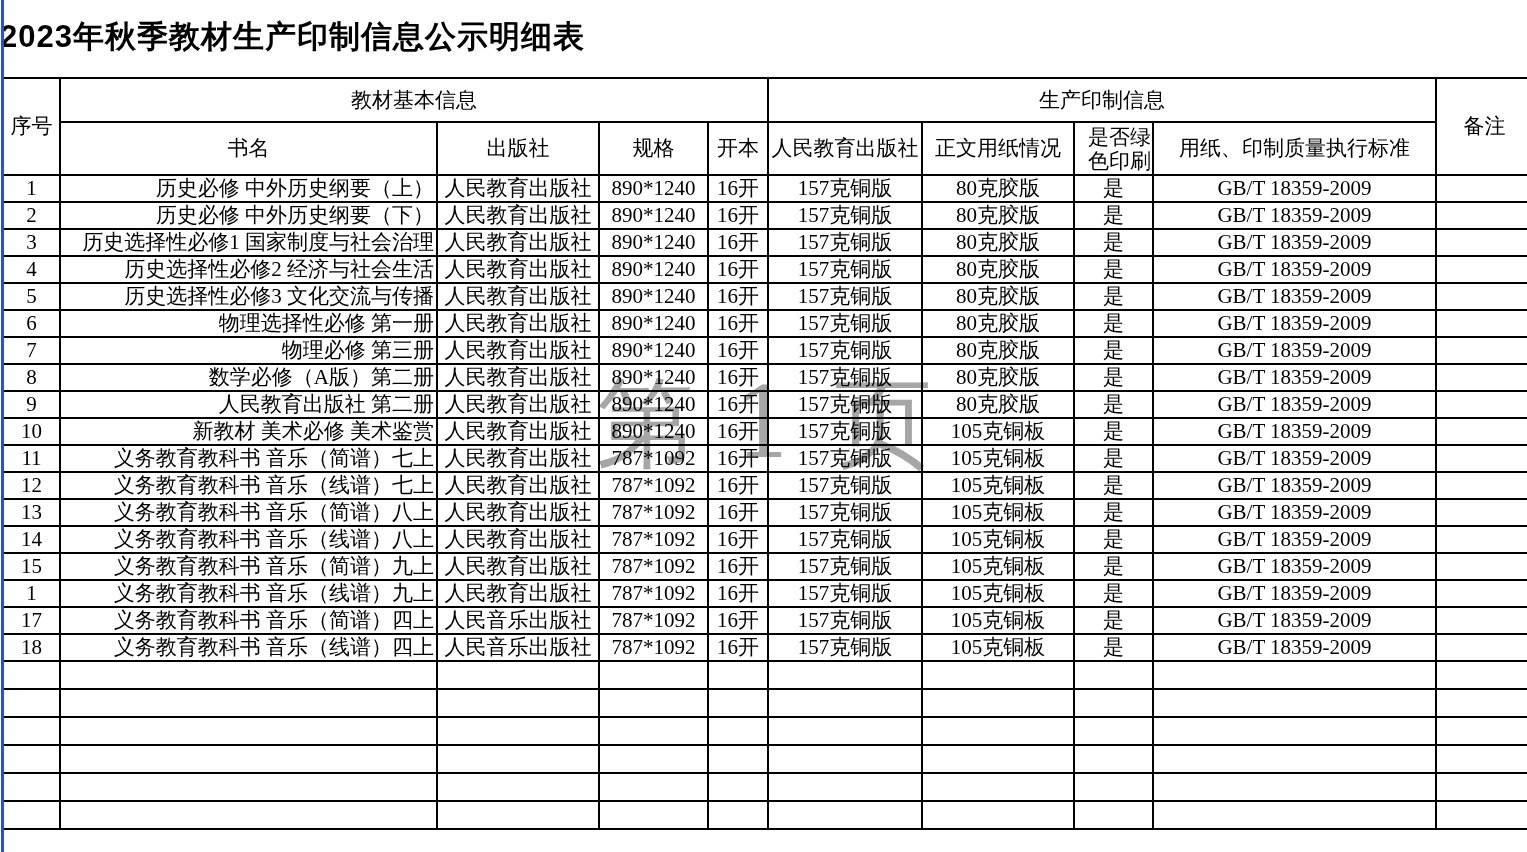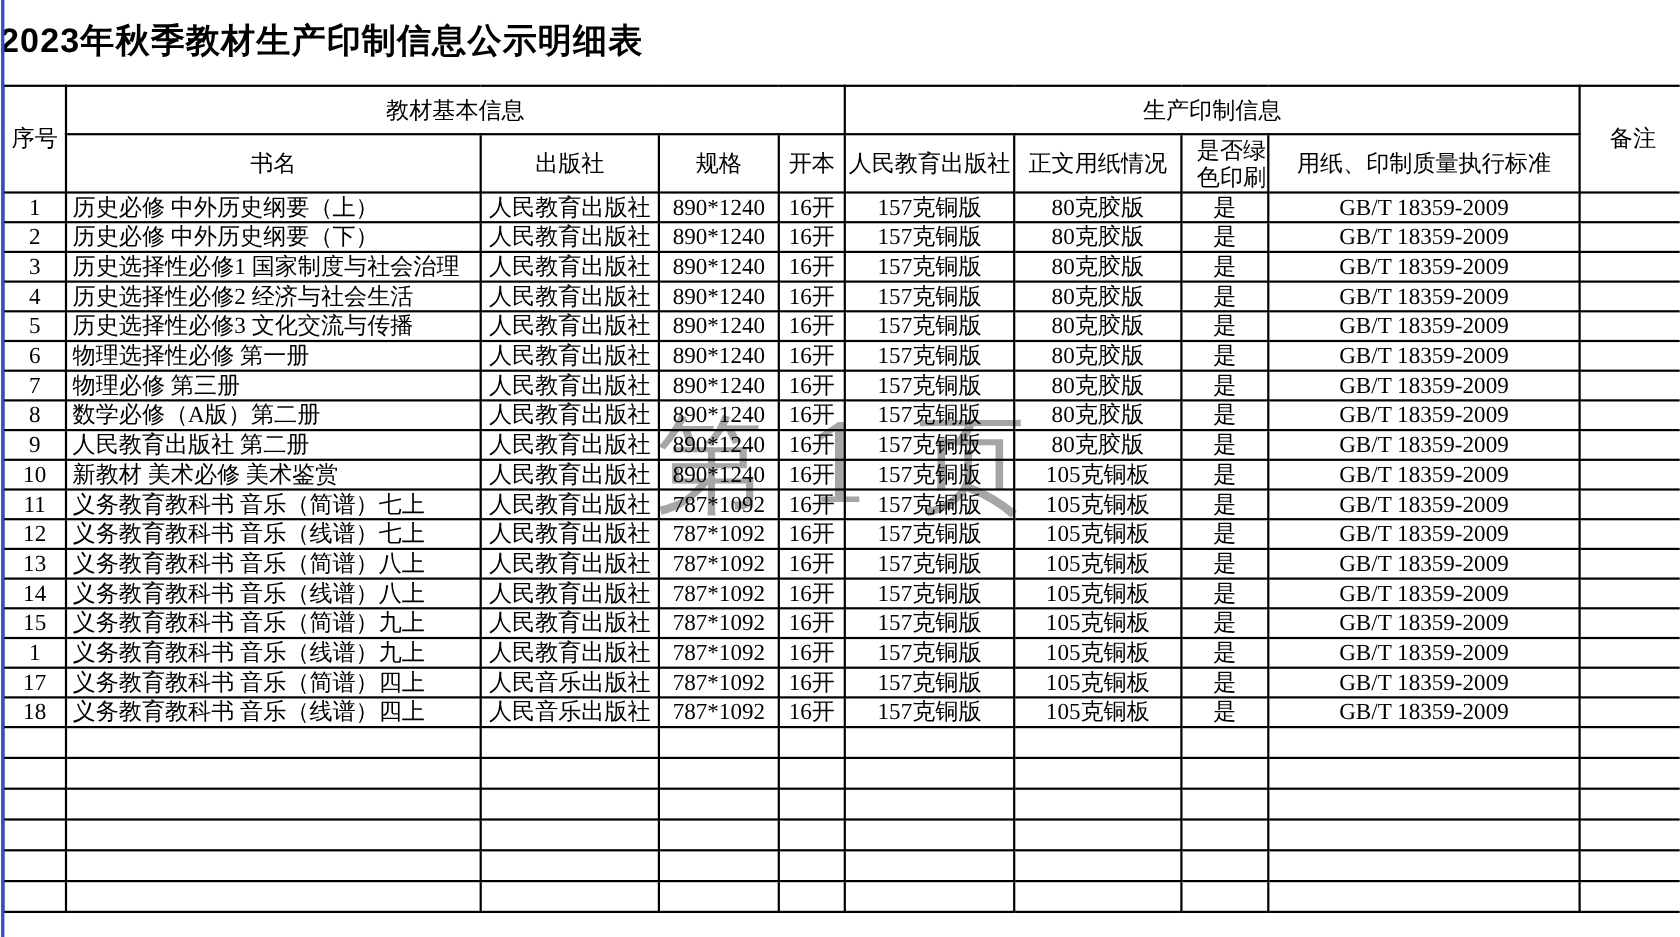--- a/index.html
+++ b/index.html
@@ -74,21 +74,21 @@
   .main thead tr.hr2 th { height: 51px; margin-left: 32px; }
   .main tbody td { height: 24px; }
   .main tbody tr.empty-row td { height: 26px; }
   .main th.wrap {
     white-space: normal;
     line-height: 24px;
     text-align: right;
     padding: 0 1px;
   }
   .main td.cell-left {
-    text-align: left;
+    text-align: right;
     padding-left: 5px;
   }
 </style>
 </head>
 <body>
 
 <div class="left-accent" style="background: rgb(41, 83, 201);"></div>
 
 <div class="watermark" style="color: rgb(166, 166, 166);">
   <span>第</span>

